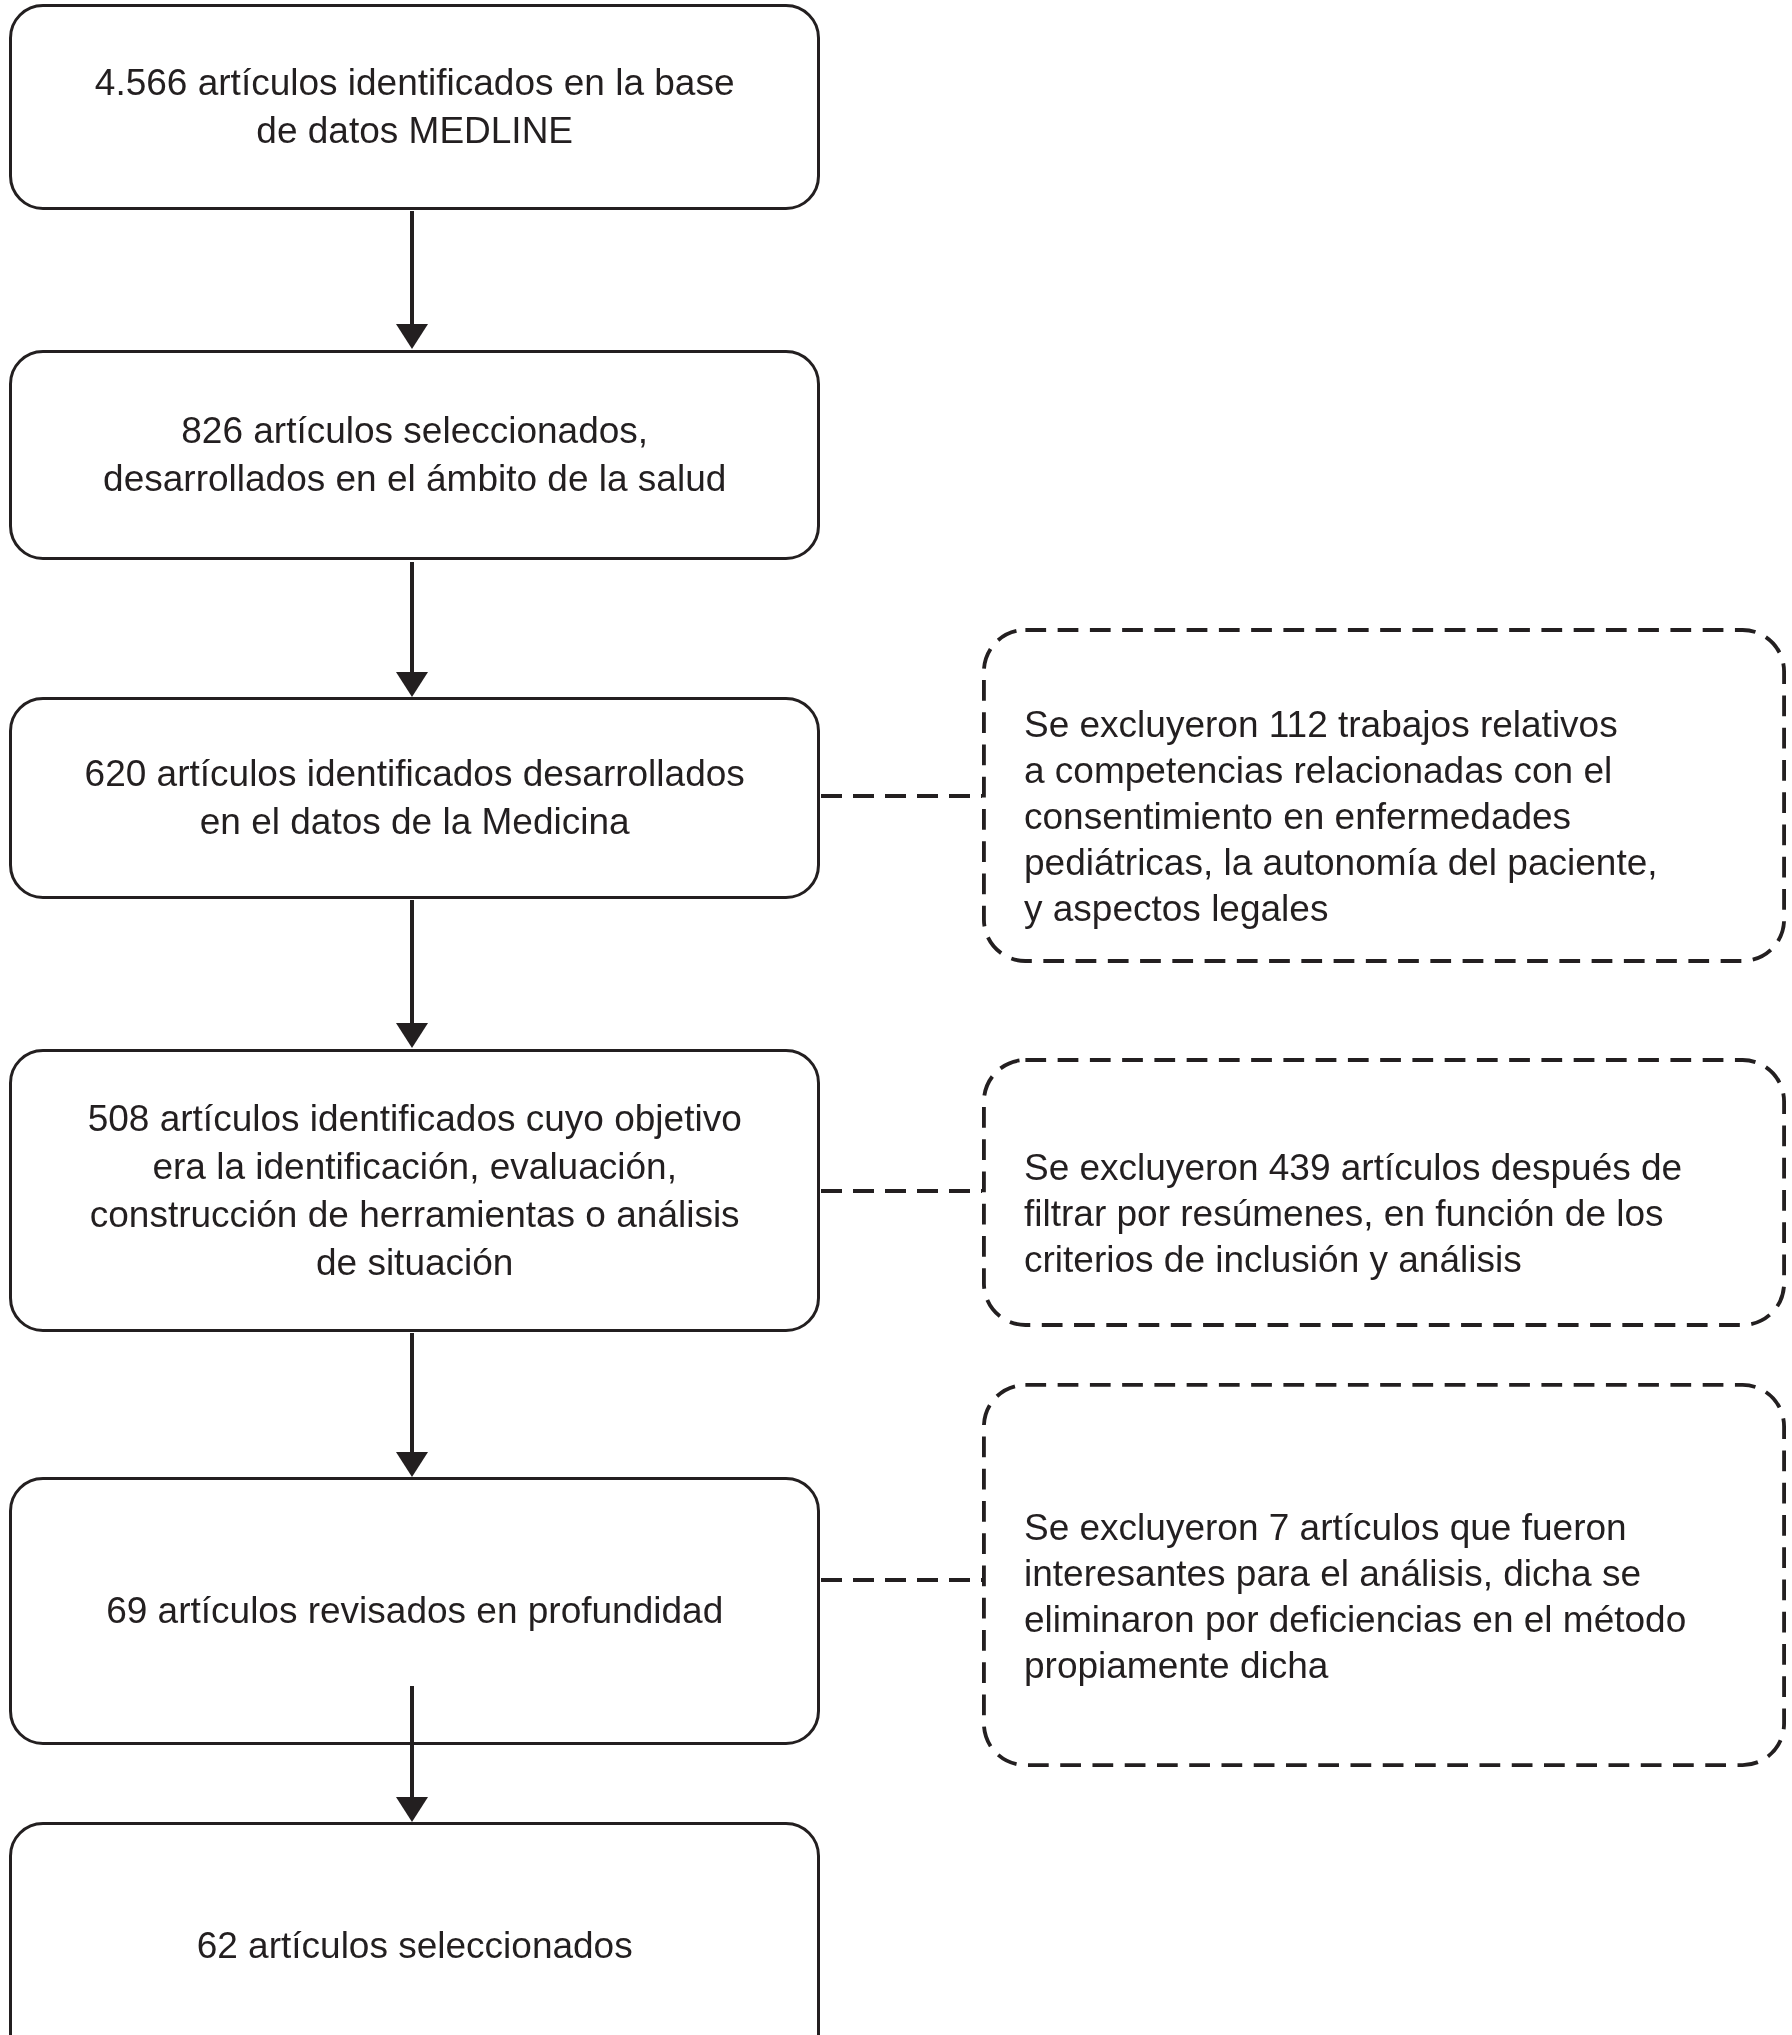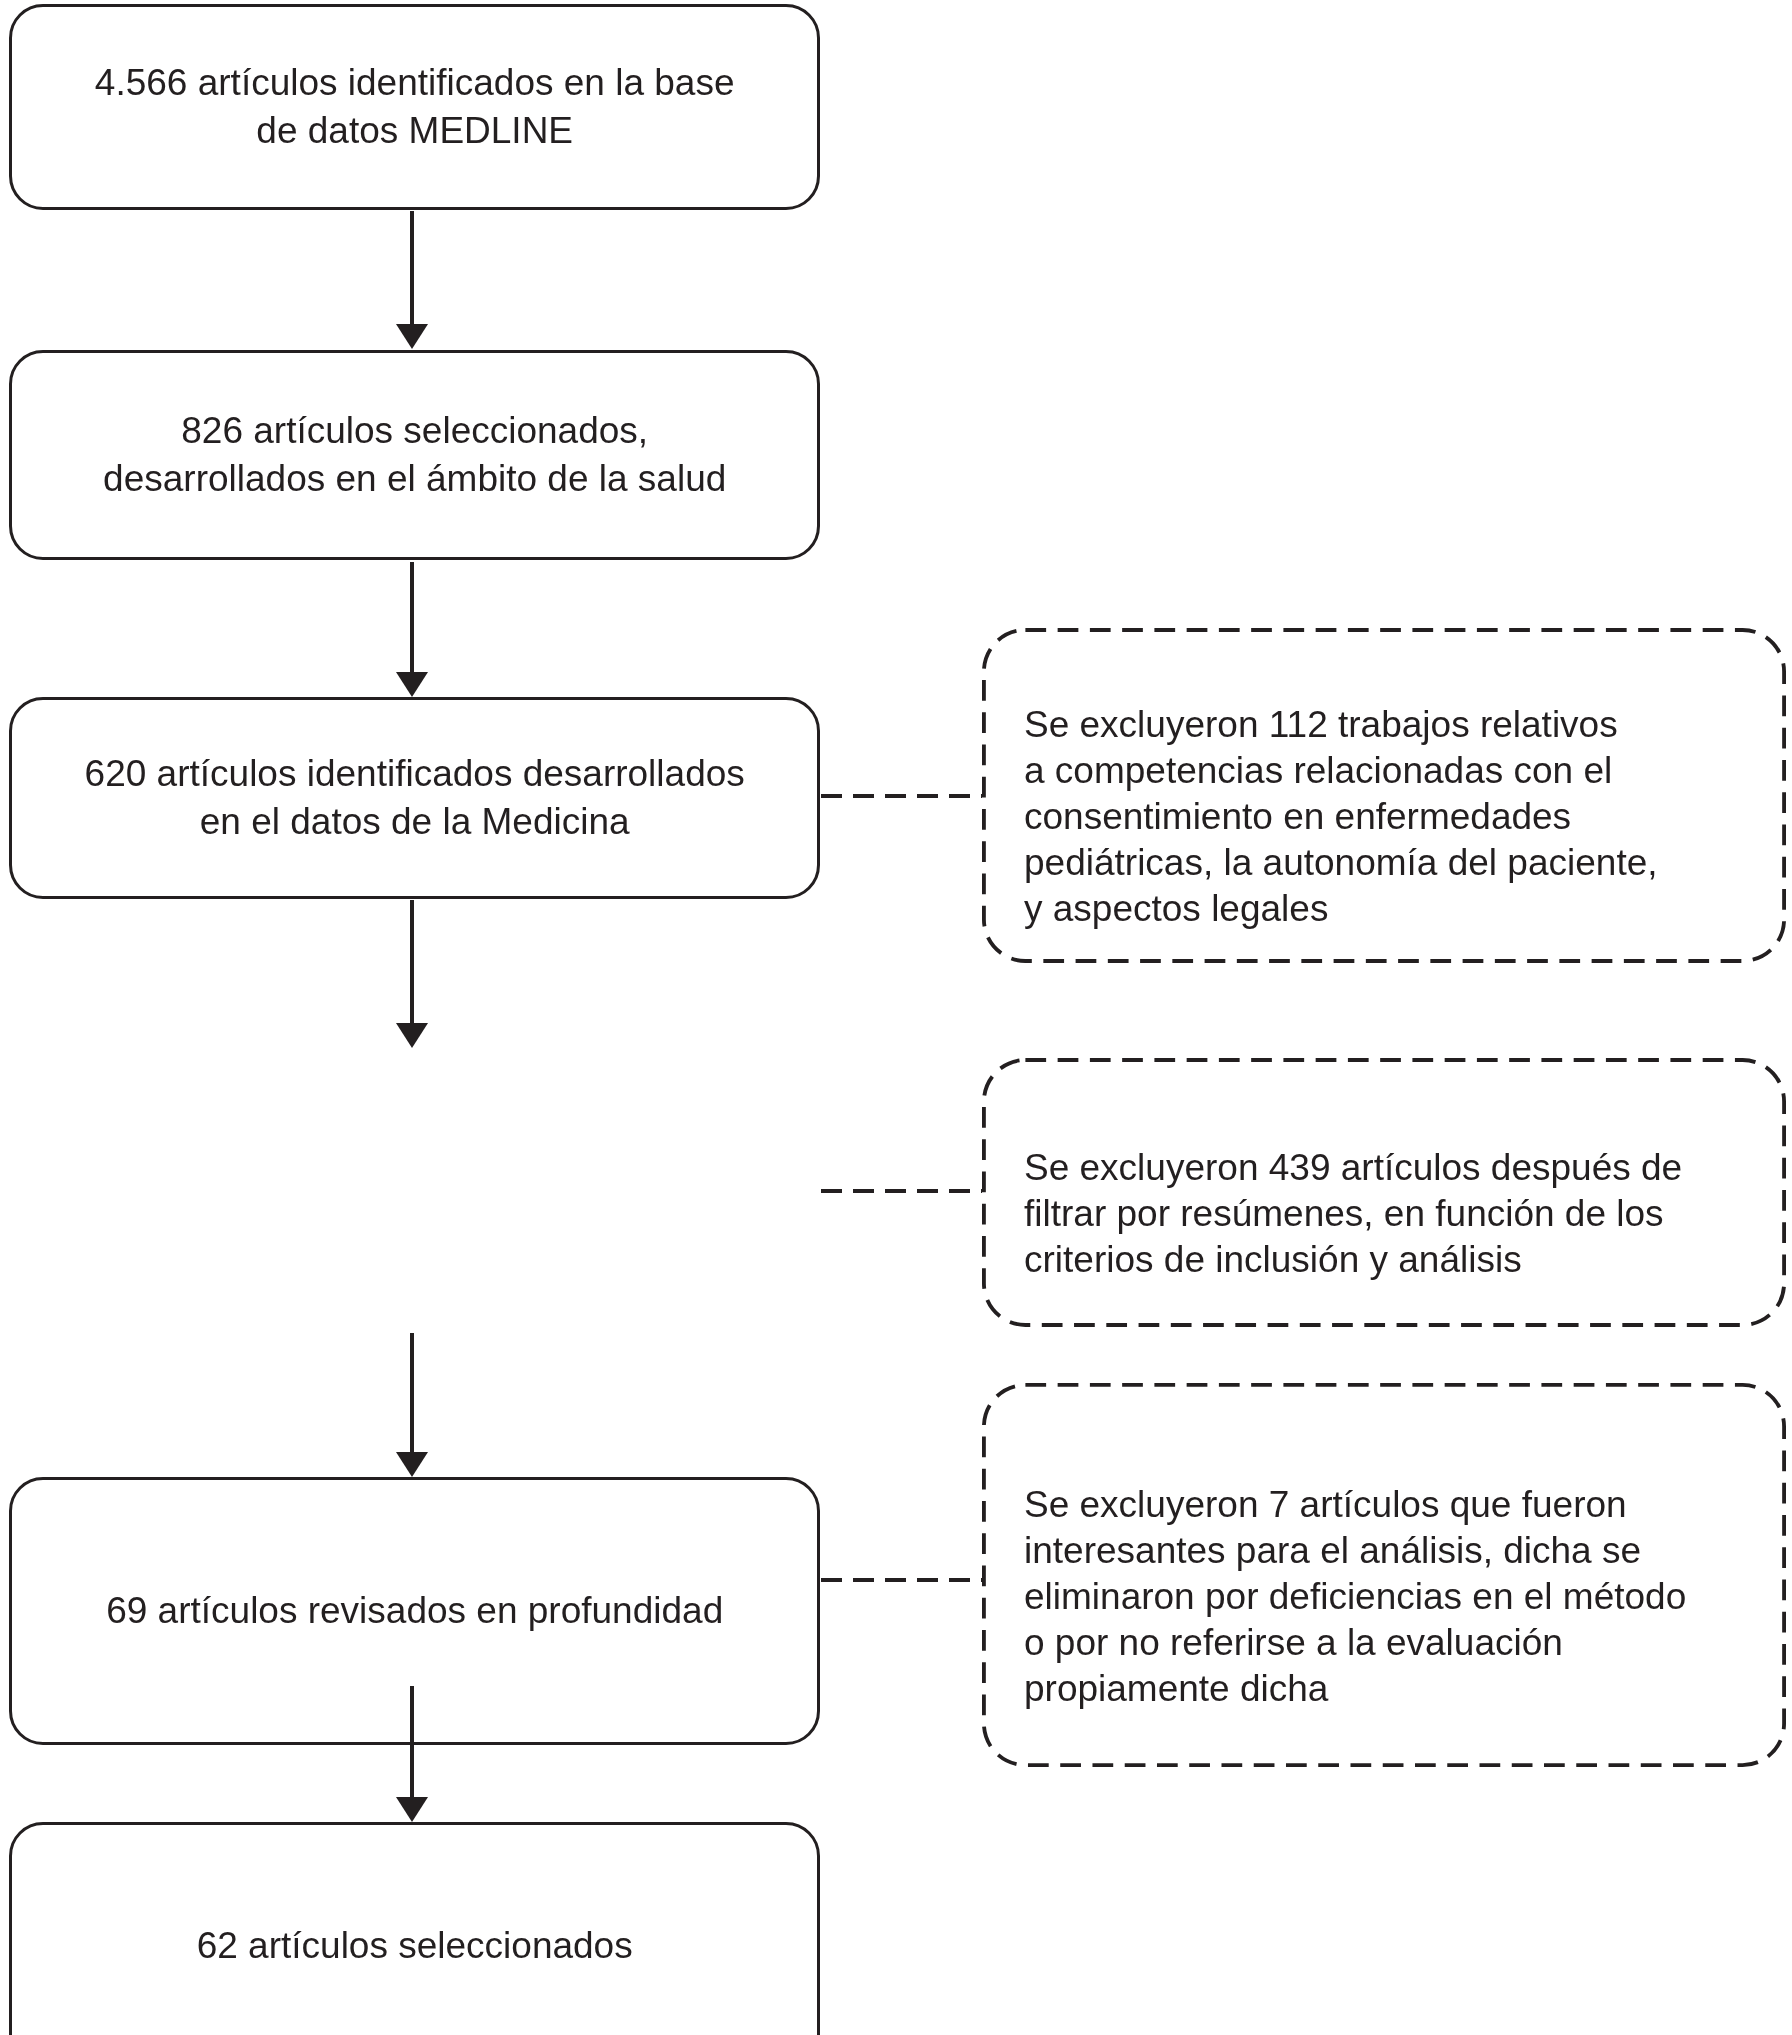--- a/index.html
+++ b/index.html
@@ -126,20 +126,28 @@
       <div>620 artículos identificados desarrollados</div>
       <div>en el datos de la Medicina</div>
     </div>
   </div>
 
   <div class="arrow" style="top:900px;height:148px">
     <div class="shaft"></div>
     <div class="head"></div>
   </div>
 
+  <div class="box" style="top:1049px;height:283px">
+    <div class="lines">
+      <div>508 artículos identificados cuyo objetivo</div>
+      <div>era la identificación, evaluación,</div>
+      <div>construcción de herramientas o análisis</div>
+      <div>de situación</div>
+    </div>
+  </div>
 
   <div class="arrow" style="top:1333px;height:144px">
     <div class="shaft"></div>
     <div class="head"></div>
   </div>
 
   <div class="box" style="top:1477px;height:268px">
     <div class="lines">
       <div>69 artículos revisados en profundidad</div>
     </div>
@@ -185,19 +193,18 @@
   </div>
 
   <div class="excl" style="top:1383px;height:384px">
     <svg class="frame" width="804" height="384" viewBox="0 0 1047 500">
       <rect x="2.5" y="2.5" width="1042" height="495" rx="54" ry="54"></rect>
     </svg>
     <div class="lines">
       <div>Se excluyeron 7 artículos que fueron</div>
       <div>interesantes para el análisis, dicha se</div>
       <div>eliminaron por deficiencias en el método</div>
-      <div>o por no referirse a la evaluación</div>
       <div>propiamente dicha</div>
     </div>
   </div>
 
 </div>
 
 
 </body></html>

